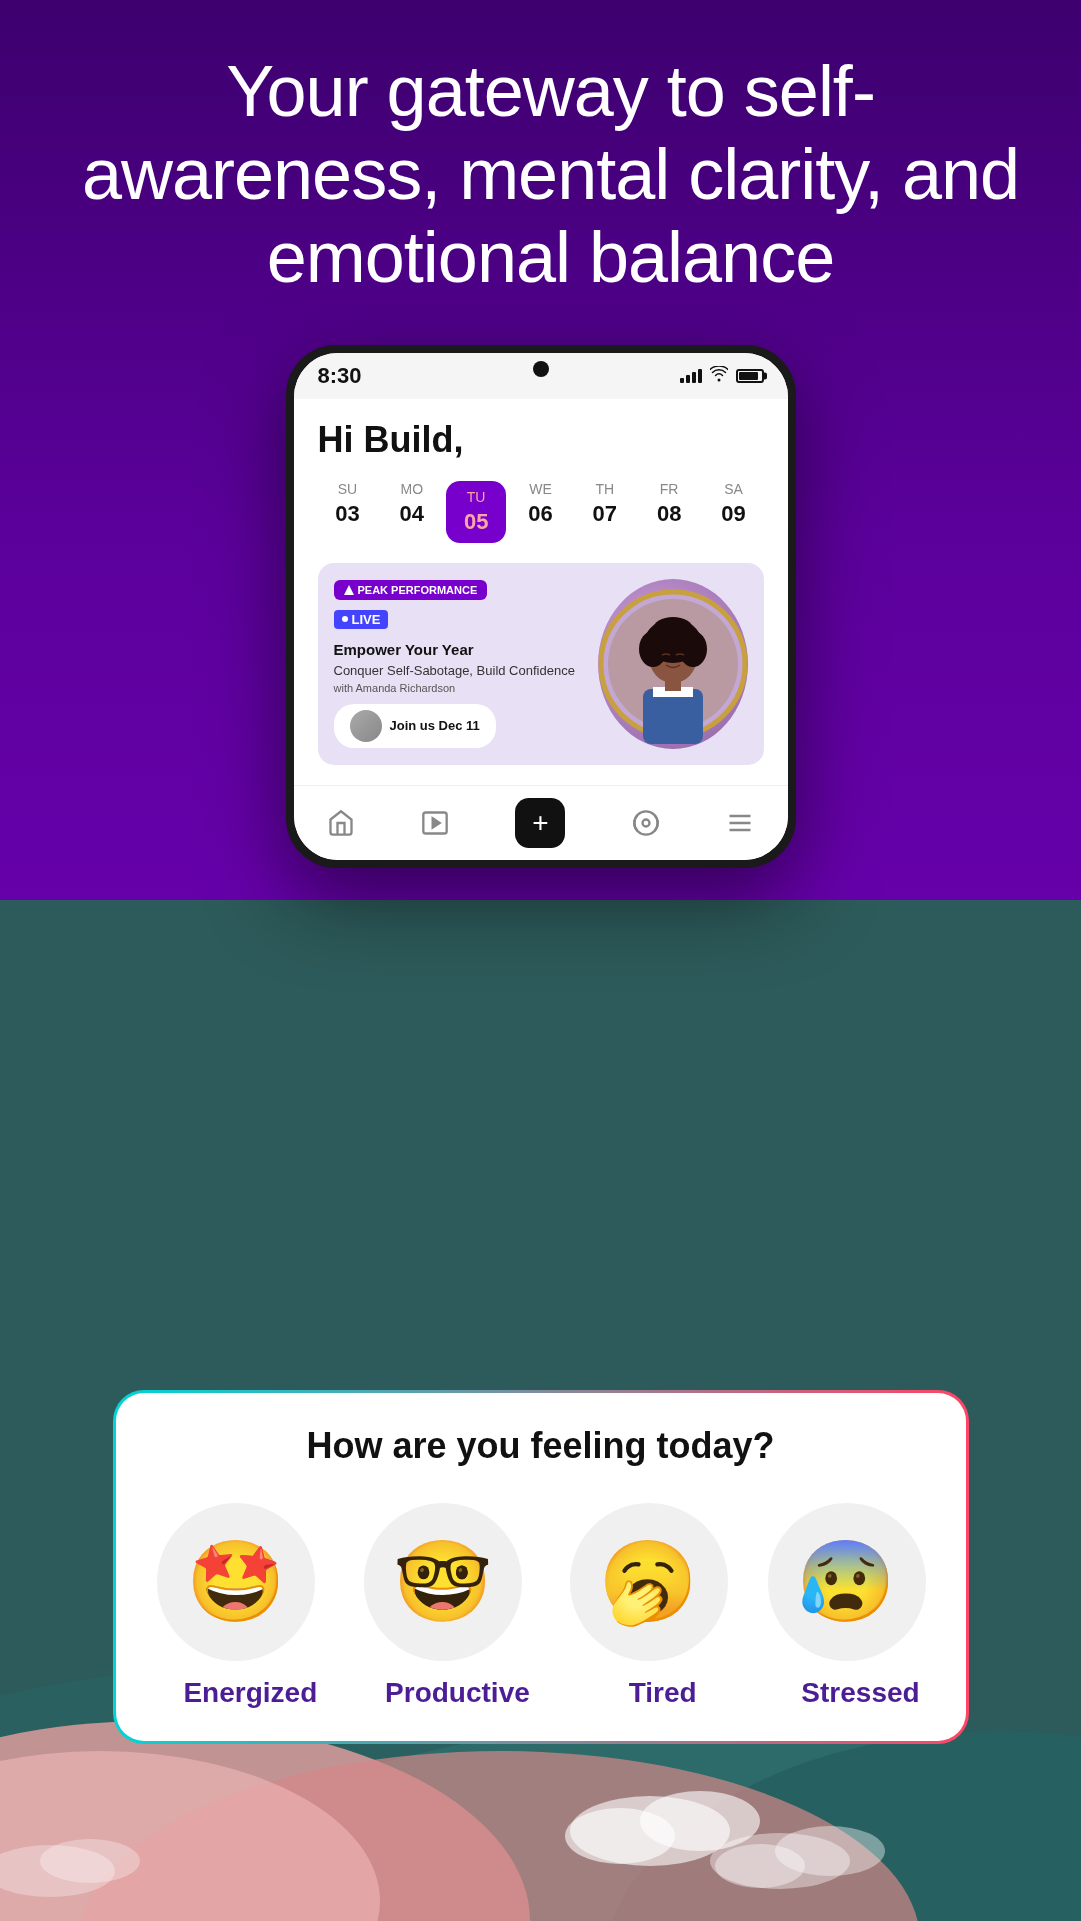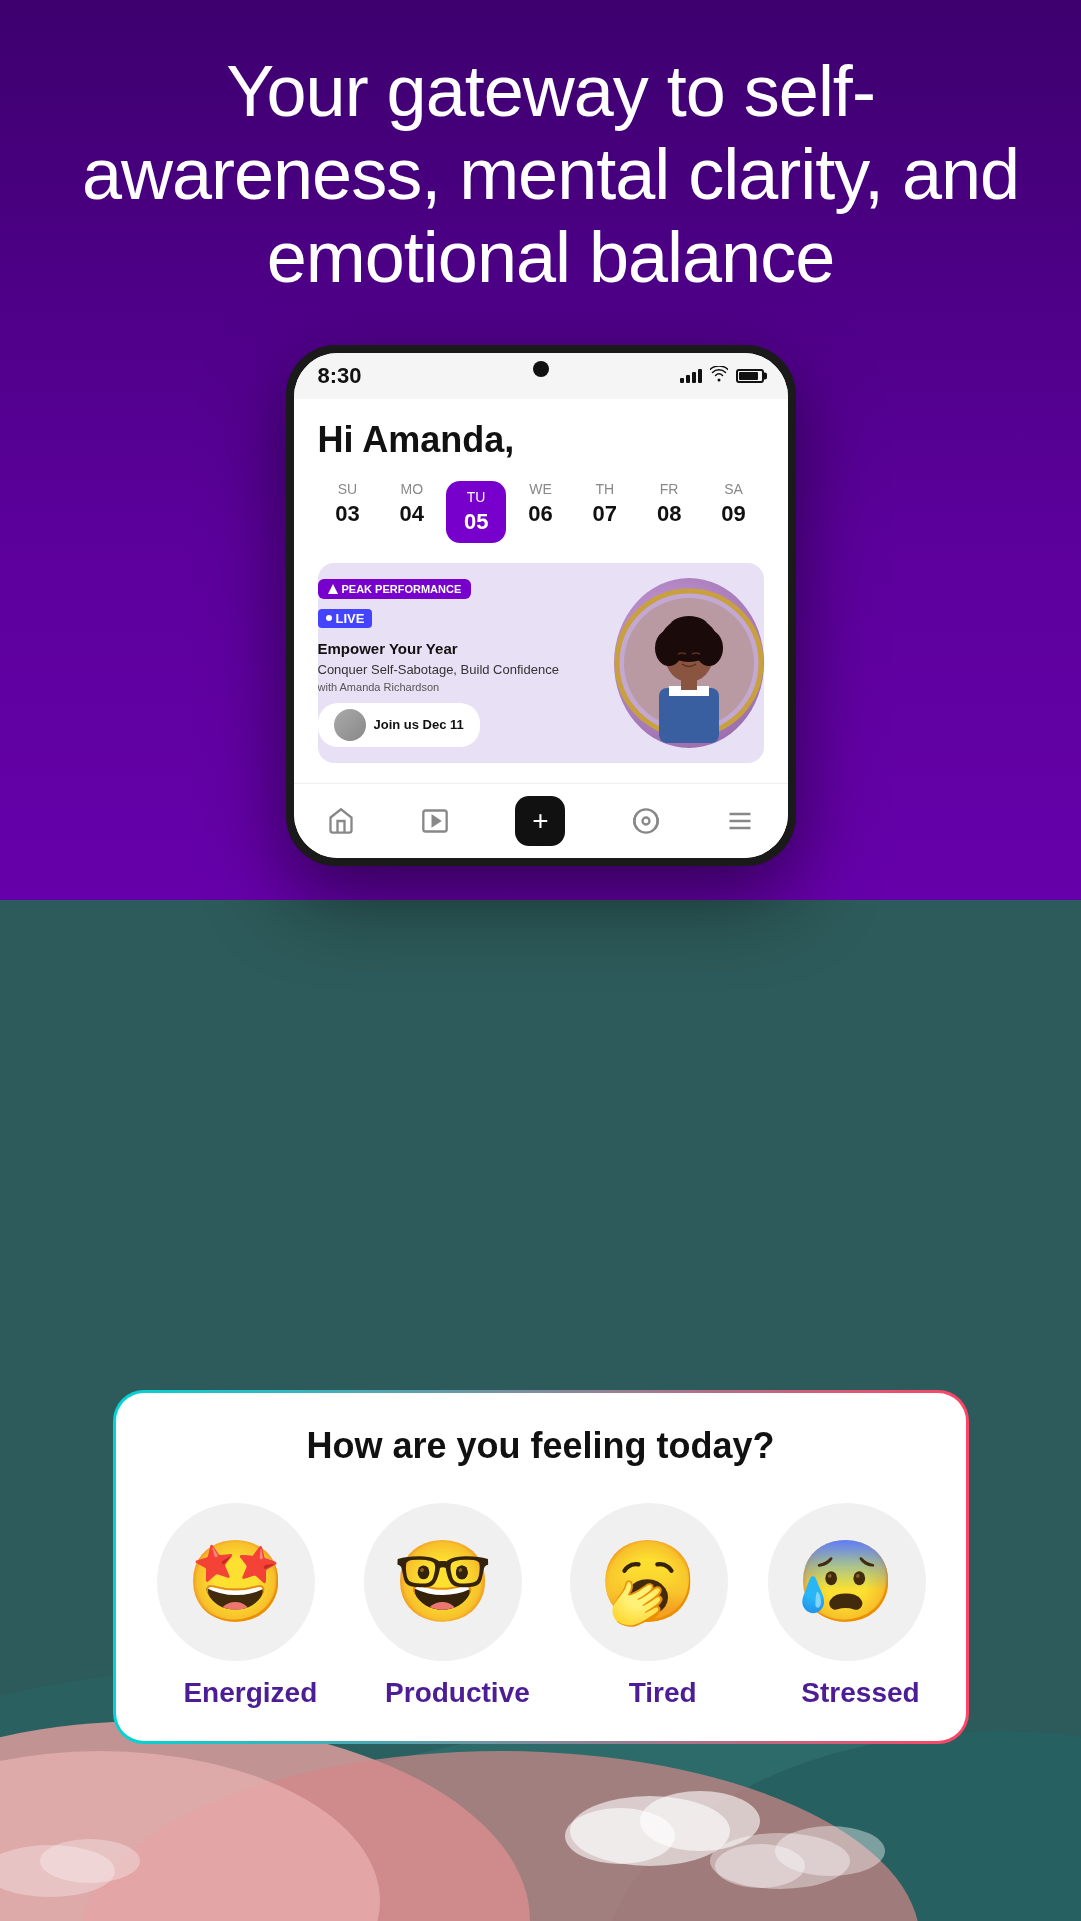--- a/index.html
+++ b/index.html
@@ -200,27 +200,28 @@
     }
 
     .cal-day.active {
       background: #7700cc;
       border-radius: 14px;
       padding: 8px 0;
     }
 
     .cal-day.active .cal-day-name,
     .cal-day.active .cal-day-num {
-      color: #ffffff;
+      color: #fca5a5;
     }
 
     
     .event-card {
       background: #e8e0f5;
       border-radius: 16px;
+      padding: 16px;
       display: flex;
       align-items: center;
       gap: 12px;
       position: relative;
       overflow: hidden;
       min-height: 200px;
     }
 
     .event-card-left {
       flex: 1;
@@ -465,21 +466,21 @@
             </svg>
           </span>
           <div class="battery-icon">
             <div class="battery-fill"></div>
           </div>
         </div>
       </div>
 
       <div class="app-content">
 
-        <div class="greeting">Hi Amanda,</div>
+        <div class="greeting">Hi Build,</div>
 
         <div class="calendar-strip">
           <div class="cal-day">
             <span class="cal-day-name">SU</span>
             <span class="cal-day-num">03</span>
           </div>
           <div class="cal-day">
             <span class="cal-day-name">MO</span>
             <span class="cal-day-num">04</span>
           </div>

